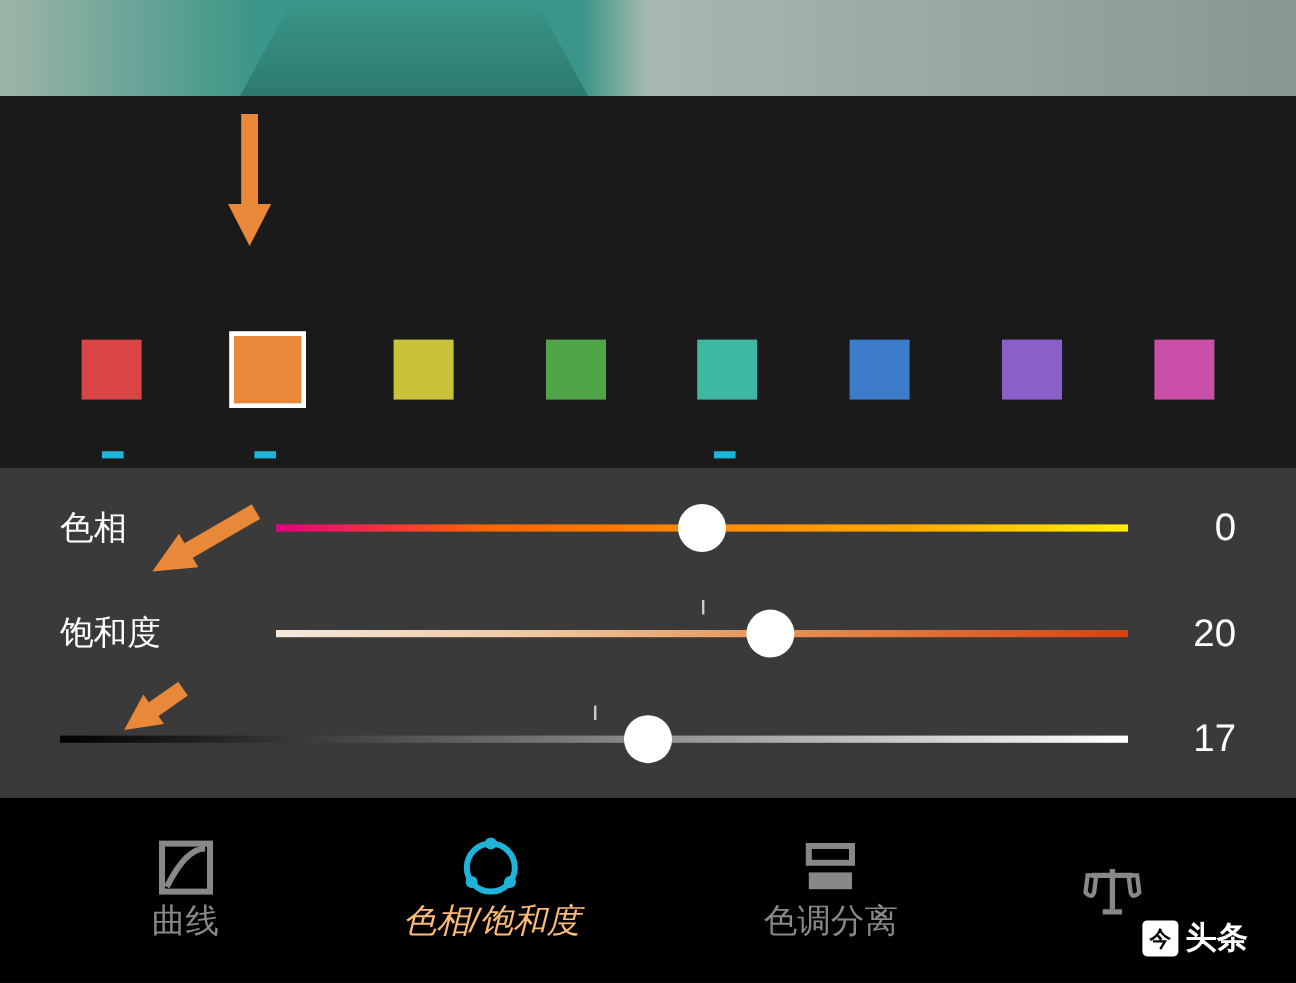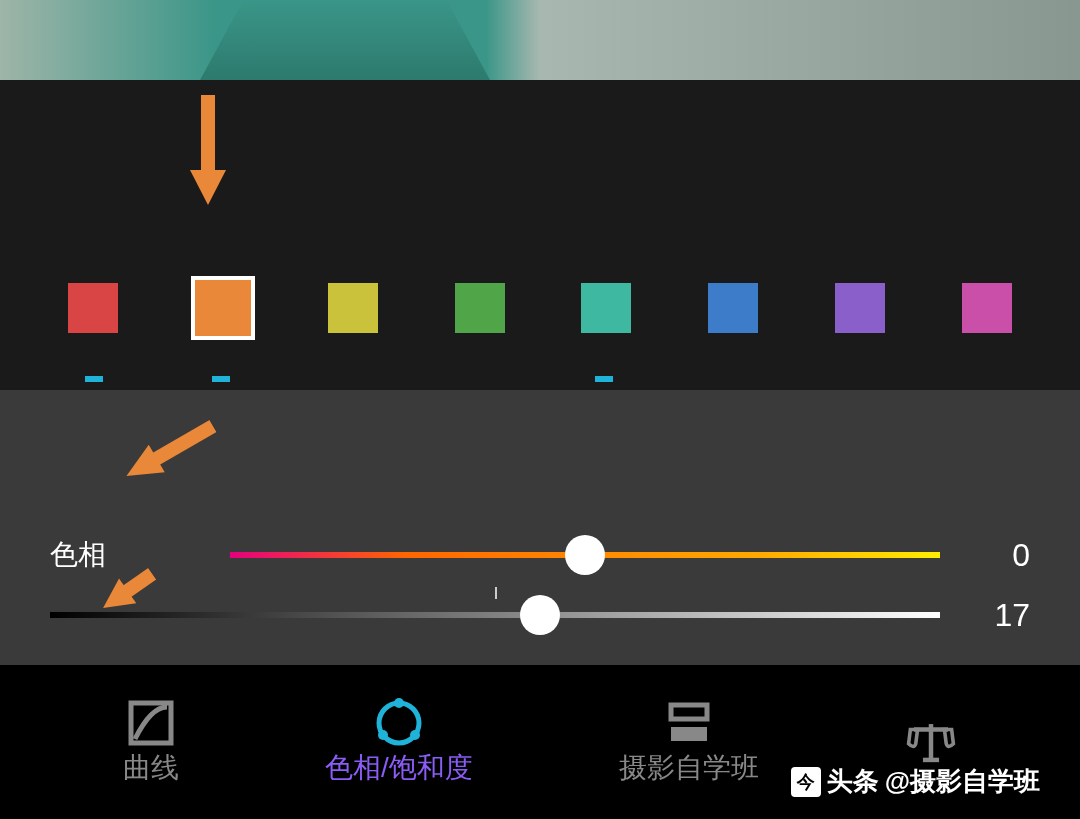--- a/index.html
+++ b/index.html
@@ -68,22 +68,23 @@
   }
   .tick { width: 50px; display: flex; justify-content: center; }
   .tick-mark { width: 18px; height: 6px; background: #1fb3d9; }
   .sliders-panel {
     width: 100%;
     height: 275px;
     background: #3a3a3a;
     padding: 20px 50px 20px 50px;
     display: flex;
     flex-direction: column;
-    justify-content: flex-end;
-    position: relative;
+    justify-content: center;
+    position: relative;
+    gap: 29px;
   }
   .slider-row {
     display: flex;
     align-items: center;
     height: 60px;
   }
   .slider-label {
     width: 180px;
     color: #ffffff;
     font-size: 28px;
@@ -147,21 +148,21 @@
     padding: 0 50px;
     position: relative;
   }
   .nav-item {
     display: flex;
     flex-direction: column;
     align-items: center;
     cursor: pointer;
     color: #888888;
   }
-  .nav-item.active { color: #8b5cf6; }
+  .nav-item.active { color: #fdba74; font-style: italic; }
   .nav-label { font-size: 28px; font-weight: 300; }
   .nav-icon { width: 52px; height: 52px; display: flex; align-items: center; justify-content: center; }
   .watermark {
     position: absolute;
     right: 40px;
     bottom: 20px;
     color: #ffffff;
     font-size: 26px;
     font-weight: 600;
     display: flex;
@@ -233,20 +234,29 @@
 
   <div class="slider-row">
     <div class="slider-label">色相</div>
     <div class="slider-track-wrap">
       <div class="slider-track track-hue"></div>
       <div class="slider-thumb" id="thumb-hue" style="left: 50%;"></div>
     </div>
     <div class="slider-value">0</div>
   </div>
 
+  <div class="slider-row">
+    <div class="slider-label">饱和度</div>
+    <div class="slider-track-wrap">
+      <div class="center-tick"></div>
+      <div class="slider-track track-sat"></div>
+      <div class="slider-thumb" id="thumb-sat" style="left: 58%;"></div>
+    </div>
+    <div class="slider-value">20</div>
+  </div>
 
   <div class="slider-row">
     <div class="slider-track-wrap">
       <div class="center-tick"></div>
       <div class="slider-track track-light"></div>
       <div class="slider-thumb" id="thumb-light" style="left: 55%;"></div>
     </div>
     <div class="slider-value">17</div>
   </div>
 </div>
@@ -272,33 +282,32 @@
     </div>
     <div class="nav-label">色相/饱和度</div>
   </div>
   <div class="nav-item">
     <div class="nav-icon">
       <svg width="52" height="52" viewBox="0 0 52 52">
           <rect x="8" y="8" width="36" height="14" fill="none" stroke="#888" stroke-width="5"></rect>
           <rect x="8" y="30" width="36" height="14" fill="#888"></rect>
         </svg>
     </div>
-    <div class="nav-label">摄影自学班</div>
+    <div class="nav-label">色调分离</div>
   </div>
   <div class="nav-item">
     <div class="nav-icon">
       <svg width="58" height="52" viewBox="0 0 58 52">
           <line x1="29" y1="6" x2="29" y2="44" stroke="#888" stroke-width="5"></line>
           <line x1="10" y1="12" x2="48" y2="12" stroke="#888" stroke-width="5"></line>
           <path d="M6 12 L14 12 L12 28 Q10 34 4 28 Z" fill="none" stroke="#888" stroke-width="4"></path>
           <path d="M44 12 L52 12 L54 28 Q48 34 46 28 Z" fill="none" stroke="#888" stroke-width="4"></path>
           <line x1="20" y1="46" x2="38" y2="46" stroke="#888" stroke-width="5"></line>
         </svg>
     </div>
     <div class="nav-label"></div>
   </div>
 
   <div class="watermark">
     <div class="watermark-logo">今</div>
     <span>头条</span>
-    <span>@摄影自学班</span>
   </div>
 </div>
 
 </body></html>

